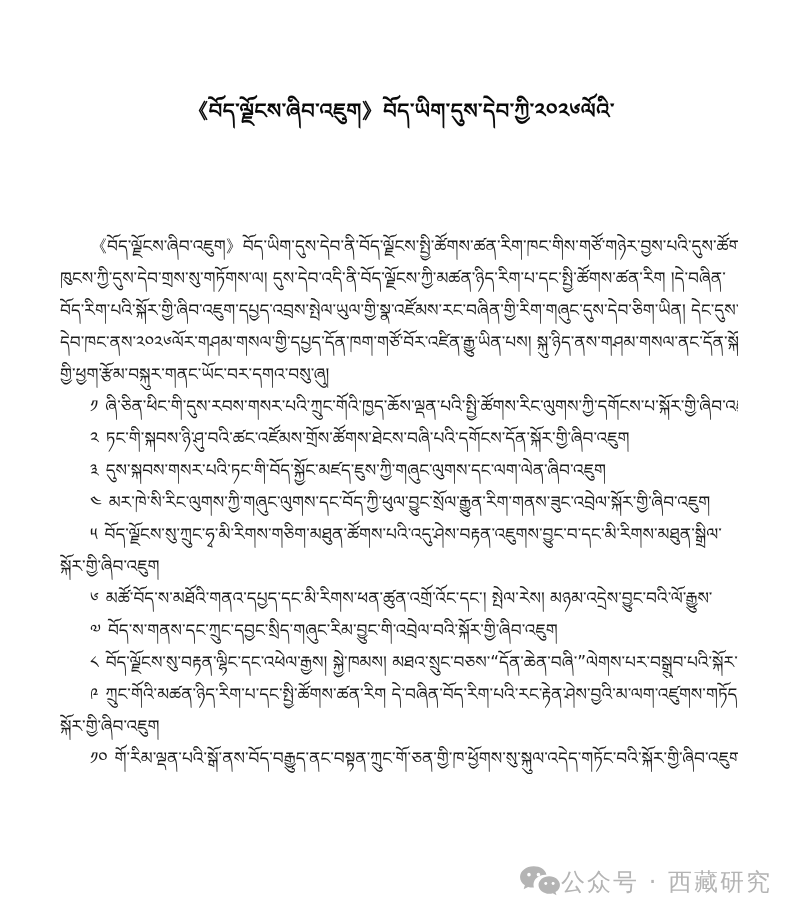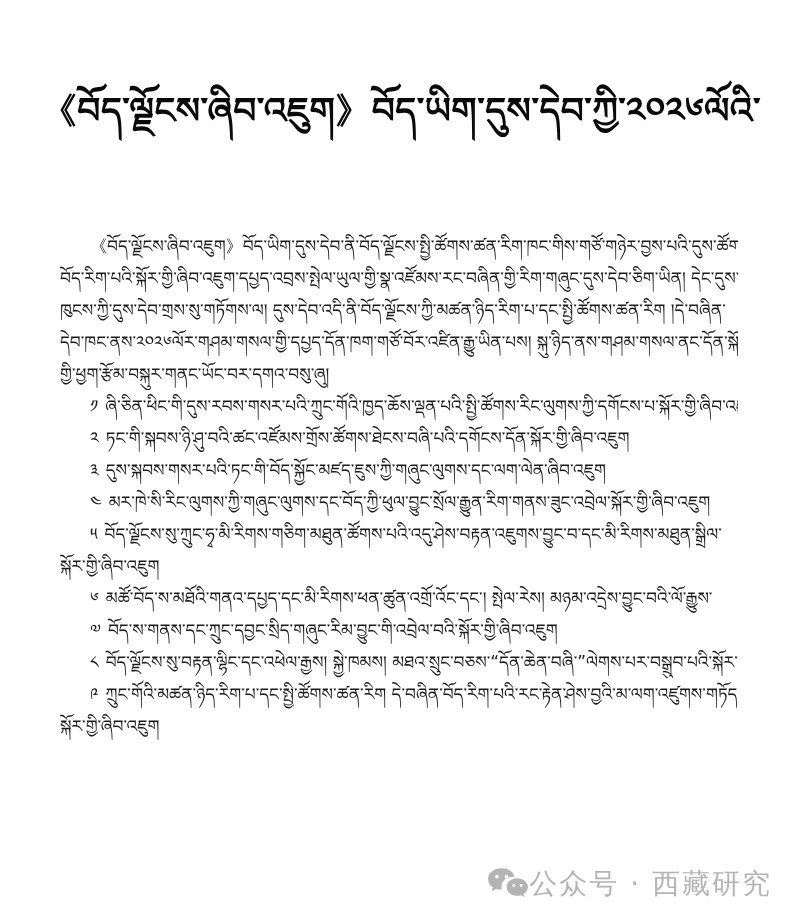--- a/index.html
+++ b/index.html
@@ -8,21 +8,21 @@
     background: #ffffff;
     position: relative;
     overflow: hidden;
     font-family: "DejaVu Sans", sans-serif;
     color: #1b1b1b;
   }
   .title-block {
     position: absolute;
     top: 86px; left: 0; right: 0;
     text-align: center;
-    font-size: 36px;
+    font-size: 21px;
     font-weight: bold;
     color: #0a0a0a;
     line-height: 50px;
     letter-spacing: 0.5px;
     margin-left: 8px;
   }
   .body-block {
     position: absolute;
     top: 230px; left: 60px; right: 56px;
   }
@@ -36,58 +36,59 @@
     color: #1b1b1b;
   }
   .indent { padding-left: 30px; }
   .num { margin-right: 7px; }
   .watermark {
     position: absolute;
     top: 863px; right: 20px;
     display: flex;
     align-items: center;
     color: #b4b4b4;
-    font-size: 28px;
+    font-size: 24px;
     letter-spacing: 2px;
     background: rgba(255,255,255,0.85);
     padding: 2px 2px 2px 8px;
   }
   .wm-icon { display: inline-flex; align-items: center; }
 </style>
 </head>
 <body>
 
 <div>
 
   <div class="title-block">
     <div>《བོད་ལྗོངས་ཞིབ་འཇུག》བོད་ཡིག་དུས་དེབ་ཀྱི་༢༠༢༦ལོའི་</div>
   </div>
 
   <div class="body-block">
 
     <div>
       <div class="line indent">《བོད་ལྗོངས་ཞིབ་འཇུག》བོད་ཡིག་དུས་དེབ་ནི་བོད་ལྗོངས་སྤྱི་ཚོགས་ཚན་རིག་ཁང་གིས་གཙོ་གཉེར་བྱས་པའི་དུས་ཚོགས་</div>
+      <div class="line">ཁུངས་ཀྱི་དུས་དེབ་གྲས་སུ་གཏོགས་ལ། དུས་དེབ་འདི་ནི་བོད་ལྗོངས་ཀྱི་མཚན་ཉིད་རིག་པ་དང་སྤྱི་ཚོགས་ཚན་རིག །དེ་བཞིན་</div>
       <div class="line">བོད་རིག་པའི་སྐོར་གྱི་ཞིབ་འཇུག་དཔྱད་འབྲས་སྤེལ་ཡུལ་གྱི་སྣ་འཛོམས་རང་བཞིན་གྱི་རིག་གཞུང་དུས་དེབ་ཅིག་ཡིན། དེང་དུས་</div>
-      <div class="line">ཁུངས་ཀྱི་དུས་དེབ་གྲས་སུ་གཏོགས་ལ། དུས་དེབ་འདི་ནི་བོད་ལྗོངས་ཀྱི་མཚན་ཉིད་རིག་པ་དང་སྤྱི་ཚོགས་ཚན་རིག །དེ་བཞིན་</div>
       <div class="line">དེབ་ཁང་ནས་༢༠༢༦ལོར་གཤམ་གསལ་གྱི་དཔྱད་དོན་ཁག་གཙོ་བོར་འཛིན་རྒྱུ་ཡིན་པས། སྐུ་ཉིད་ནས་གཤམ་གསལ་ནང་དོན་སྐོར་</div>
       <div class="line">གྱི་ཕྱག་རྩོམ་བསྐུར་གནང་ཡོང་བར་དགའ་བསུ་ཞུ།</div>
     </div>
 
     <div>
       <div class="line indent"><span class="num">༡</span><span>ཞི་ཅིན་ཕིང་གི་དུས་རབས་གསར་པའི་ཀྲུང་གོའི་ཁྱད་ཆོས་ལྡན་པའི་སྤྱི་ཚོགས་རིང་ལུགས་ཀྱི་དགོངས་པ་སྐོར་གྱི་ཞིབ་འཇུག</span></div>
       <div class="line indent"><span class="num">༢</span><span>ཏང་གི་སྐབས་ཉི་ཤུ་བའི་ཚང་འཛོམས་གྲོས་ཚོགས་ཐེངས་བཞི་པའི་དགོངས་དོན་སྐོར་གྱི་ཞིབ་འཇུག</span></div>
       <div class="line indent"><span class="num">༣</span><span>དུས་སྐབས་གསར་པའི་ཏང་གི་བོད་སྐྱོང་མཛད་ཇུས་ཀྱི་གཞུང་ལུགས་དང་ལག་ལེན་ཞིབ་འཇུག</span></div>
       <div class="line indent"><span class="num">༤</span><span>མར་ཁེ་སི་རིང་ལུགས་ཀྱི་གཞུང་ལུགས་དང་བོད་ཀྱི་ཕུལ་བྱུང་སྲོལ་རྒྱུན་རིག་གནས་ཟུང་འབྲེལ་སྐོར་གྱི་ཞིབ་འཇུག</span></div>
       <div class="line indent"><span class="num">༥</span><span>བོད་ལྗོངས་སུ་ཀྲུང་ཧྭ་མི་རིགས་གཅིག་མཐུན་ཚོགས་པའི་འདུ་ཤེས་བརྟན་འཇུགས་བྱུང་བ་དང་མི་རིགས་མཐུན་སྒྲིལ་</span></div>
       <div class="line">སྐོར་གྱི་ཞིབ་འཇུག</div>
       <div class="line indent"><span class="num">༦</span><span>མཚོ་བོད་ས་མཐོའི་གནའ་དཔྱད་དང་མི་རིགས་ཕན་ཚུན་འགྲོ་འོང་དང་། སྤེལ་རེས། མཉམ་འདྲེས་བྱུང་བའི་ལོ་རྒྱུས་</span></div>
       <div class="line indent"><span class="num">༧</span><span>བོད་ས་གནས་དང་ཀྲུང་དབྱང་སྲིད་གཞུང་རིམ་བྱུང་གི་འབྲེལ་བའི་སྐོར་གྱི་ཞིབ་འཇུག</span></div>
       <div class="line indent"><span class="num">༨</span><span>བོད་ལྗོངས་སུ་བརྟན་ལྷིང་དང་འཕེལ་རྒྱས། སྐྱེ་ཁམས། མཐའ་སྲུང་བཅས་“དོན་ཆེན་བཞི་”ལེགས་པར་བསྒྲུབ་པའི་སྐོར་</span></div>
       <div class="line indent"><span class="num">༩</span><span>ཀྲུང་གོའི་མཚན་ཉིད་རིག་པ་དང་སྤྱི་ཚོགས་ཚན་རིག དེ་བཞིན་བོད་རིག་པའི་རང་རྟེན་ཤེས་བྱའི་མ་ལག་འཛུགས་གཏོད་</span></div>
       <div class="line">སྐོར་གྱི་ཞིབ་འཇུག</div>
+      <div class="line indent"><span class="num">༡༠</span><span>གོ་རིམ་ལྡན་པའི་སྒོ་ནས་བོད་བརྒྱུད་ནང་བསྟན་ཀྲུང་གོ་ཅན་གྱི་ཁ་ཕྱོགས་སུ་སྐུལ་འདེད་གཏོང་བའི་སྐོར་གྱི་ཞིབ་འཇུག</span></div>
     </div>
   </div>
 
   <div class="watermark">
     <span class="wm-icon">
       <svg width="42" height="34" viewBox="0 0 40 32" xmlns="http://www.w3.org/2000/svg">
         <g fill="#b4b4b4">
           <path d="M14,1 C6.8,1 1,5.6 1,11.3 c0,3.2 1.8,6 4.6,7.9 l-1.2,3.6 4.2,-2.1 c1.6,0.4 3,0.6 4.4,0.6 0.4,0 0.8,0 1.2,-0.1 c-0.3,-0.9 -0.4,-1.8 -0.4,-2.8 c0,-5.2 5,-9.4 11.2,-9.4 c0.4,0 0.7,0 1.1,0 C25.3,4.3 20.2,1 14,1 z"></path>
           <path d="M39,18.9 c0,-4.6 -4.6,-8.4 -10.2,-8.4 c-5.6,0 -10.2,3.8 -10.2,8.4 c0,4.6 4.6,8.4 10.2,8.4 c1.2,0 2.3,-0.2 3.4,-0.5 l3.5,1.8 -1,-3 C37.5,24 39,21.6 39,18.9 z"></path>
         </g>

